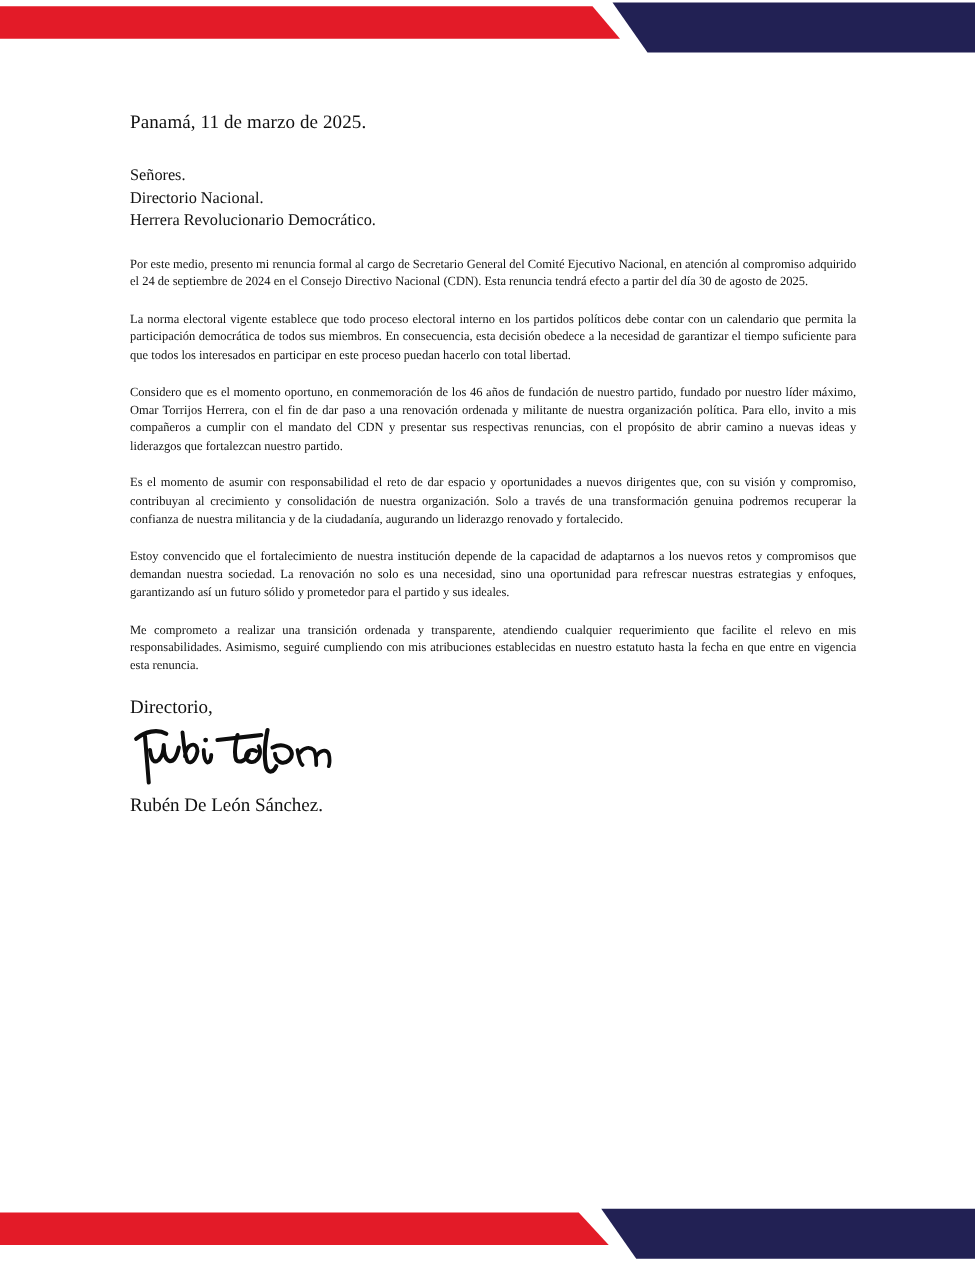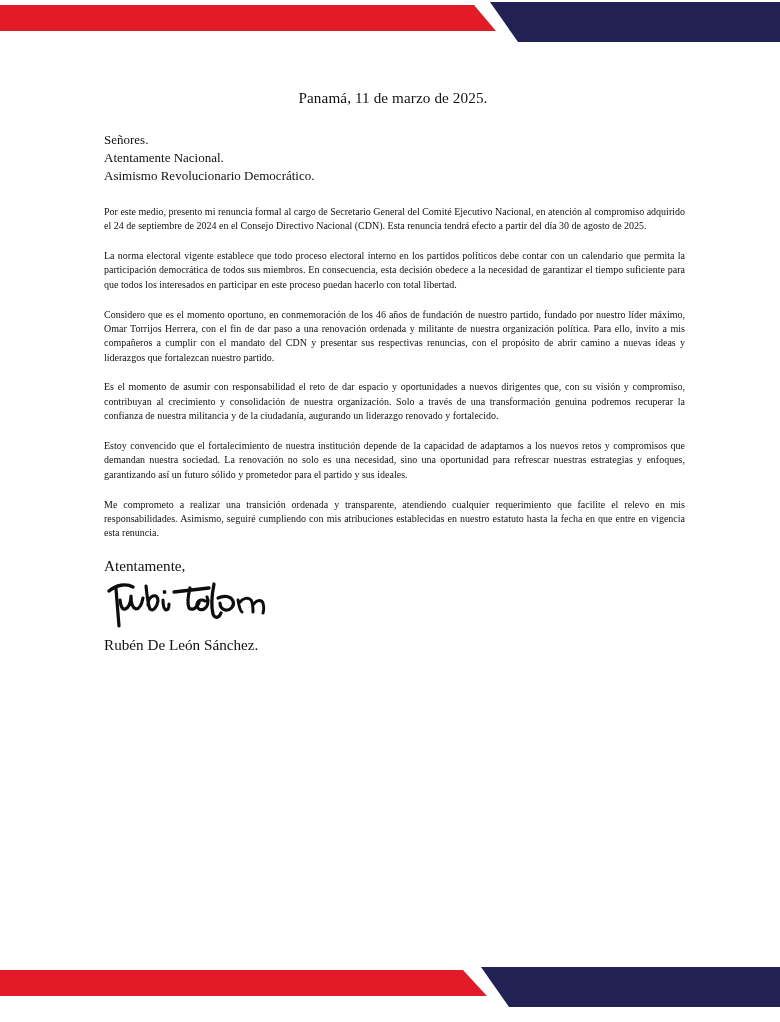--- a/index.html
+++ b/index.html
@@ -49,21 +49,21 @@
   .letter {
     position: absolute;
     left: 0;
     top: 50px;
     width: 780px;
     padding: 0 95px 0 104px;
     box-sizing: border-box;
   }
 
   .date-line {
-    text-align: center;
+    text-align: left;
     font-size: 15.2px;
     line-height: 1.35;
     margin: 38px 0 0 0;
     padding-right: 3px;
     letter-spacing: .1px;
   }
 
   .addressee {
     margin-top: 22px;
     font-size: 13px;
@@ -129,35 +129,35 @@
       <polygon points="490,2 780,2 780,42 518,42" fill="#222154"></polygon>
     </svg>
   </div>
 
   <div class="letter">
 
     <div class="date-line">Panamá, 11 de marzo de 2025.</div>
 
     <div class="addressee">
       <div>Señores.</div>
-      <div>Atentamente Nacional.</div>
-      <div>Asimismo Revolucionario Democrático.</div>
+      <div>Directorio Nacional.</div>
+      <div>Herrera Revolucionario Democrático.</div>
     </div>
 
 
     <div class="body-copy">
       <p class="para">Por este medio, presento mi renuncia formal al cargo de Secretario General del Comité Ejecutivo Nacional, en atención al compromiso adquirido el 24 de septiembre de 2024 en el Consejo Directivo Nacional (CDN). Esta renuncia tendrá efecto a partir del día 30 de agosto de 2025.</p>
       <p class="para">La norma electoral vigente establece que todo proceso electoral interno en los partidos políticos debe contar con un calendario que permita la participación democrática de todos sus miembros. En consecuencia, esta decisión obedece a la necesidad de garantizar el tiempo suficiente para que todos los interesados en participar en este proceso puedan hacerlo con total libertad.</p>
       <p class="para">Considero que es el momento oportuno, en conmemoración de los 46 años de fundación de nuestro partido, fundado por nuestro líder máximo, Omar Torrijos Herrera, con el fin de dar paso a una renovación ordenada y militante de nuestra organización política. Para ello, invito a mis compañeros a cumplir con el mandato del CDN y presentar sus respectivas renuncias, con el propósito de abrir camino a nuevas ideas y liderazgos que fortalezcan nuestro partido.</p>
       <p class="para">Es el momento de asumir con responsabilidad el reto de dar espacio y oportunidades a nuevos dirigentes que, con su visión y compromiso, contribuyan al crecimiento y consolidación de nuestra organización. Solo a través de una transformación genuina podremos recuperar la confianza de nuestra militancia y de la ciudadanía, augurando un liderazgo renovado y fortalecido.</p>
       <p class="para">Estoy convencido que el fortalecimiento de nuestra institución depende de la capacidad de adaptarnos a los nuevos retos y compromisos que demandan nuestra sociedad. La renovación no solo es una necesidad, sino una oportunidad para refrescar nuestras estrategias y enfoques, garantizando así un futuro sólido y prometedor para el partido y sus ideales.</p>
       <p class="para">Me comprometo a realizar una transición ordenada y transparente, atendiendo cualquier requerimiento que facilite el relevo en mis responsabilidades. Asimismo, seguiré cumpliendo con mis atribuciones establecidas en nuestro estatuto hasta la fecha en que entre en vigencia esta renuncia.</p>
     </div>
 
-    <div class="closing">Atentamente,</div>
+    <div class="closing">Directorio,</div>
 
     <div class="signature-mark">
       <svg viewBox="0 0 170 52" width="170" height="52" xmlns="http://www.w3.org/2000/svg">
         <g fill="none" stroke="#0d0d0d" stroke-linecap="round" stroke-linejoin="round">
           <path d="M3 13 C10 7, 20 5, 27 9" stroke-width="3.4"></path>
           <path d="M10 11 L13 48" stroke-width="3.2"></path>
           <path d="M14 22 C15 30, 17 33, 21 30 C24 27, 25 21, 25 18 C25 24, 26 30, 30 31 C34 31, 36 25, 37 20" stroke-width="3.2"></path>
           <path d="M40 8 C41 18, 42 27, 44 31 C47 34, 51 29, 52 23 C52 19, 50 17, 47 18 C44 19, 42 23, 42 27" stroke-width="3.1"></path>
           <path d="M57 22 C57 27, 58 31, 60 32 C62 32, 63 29, 63 26" stroke-width="3.1"></path>
           <circle cx="58.5" cy="14" r="1.9" fill="#0d0d0d" stroke="none"></circle>

